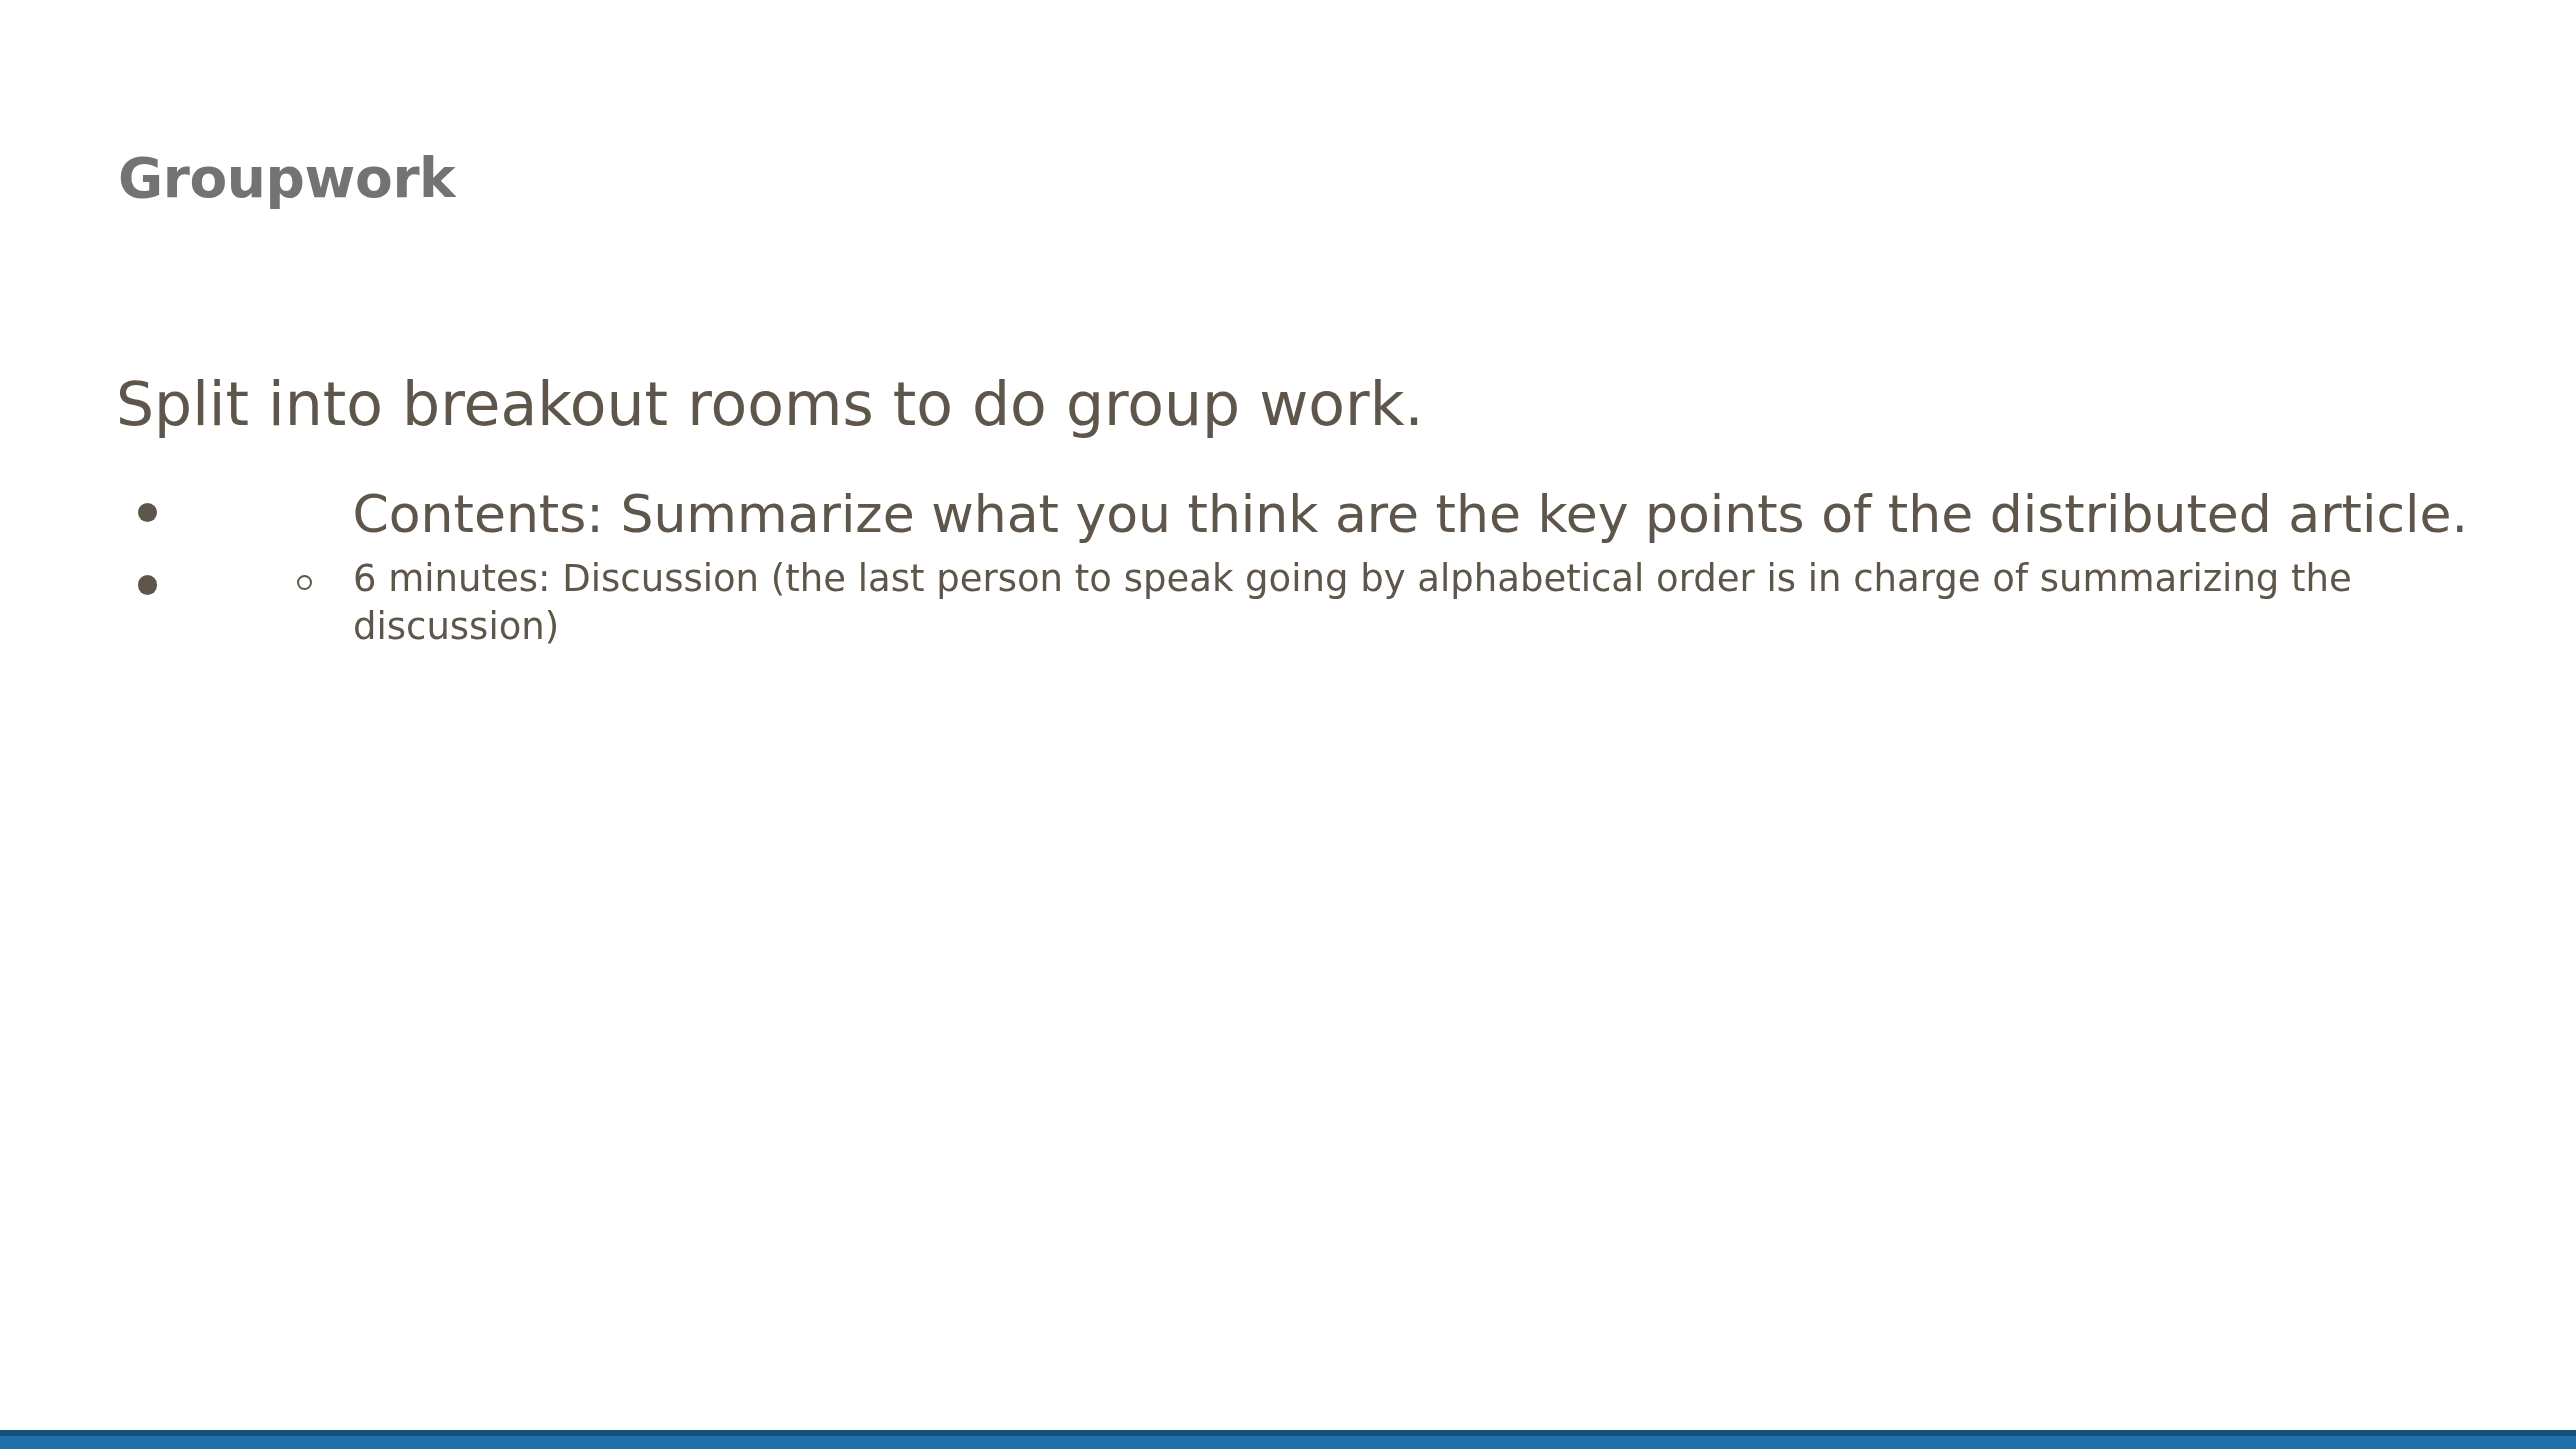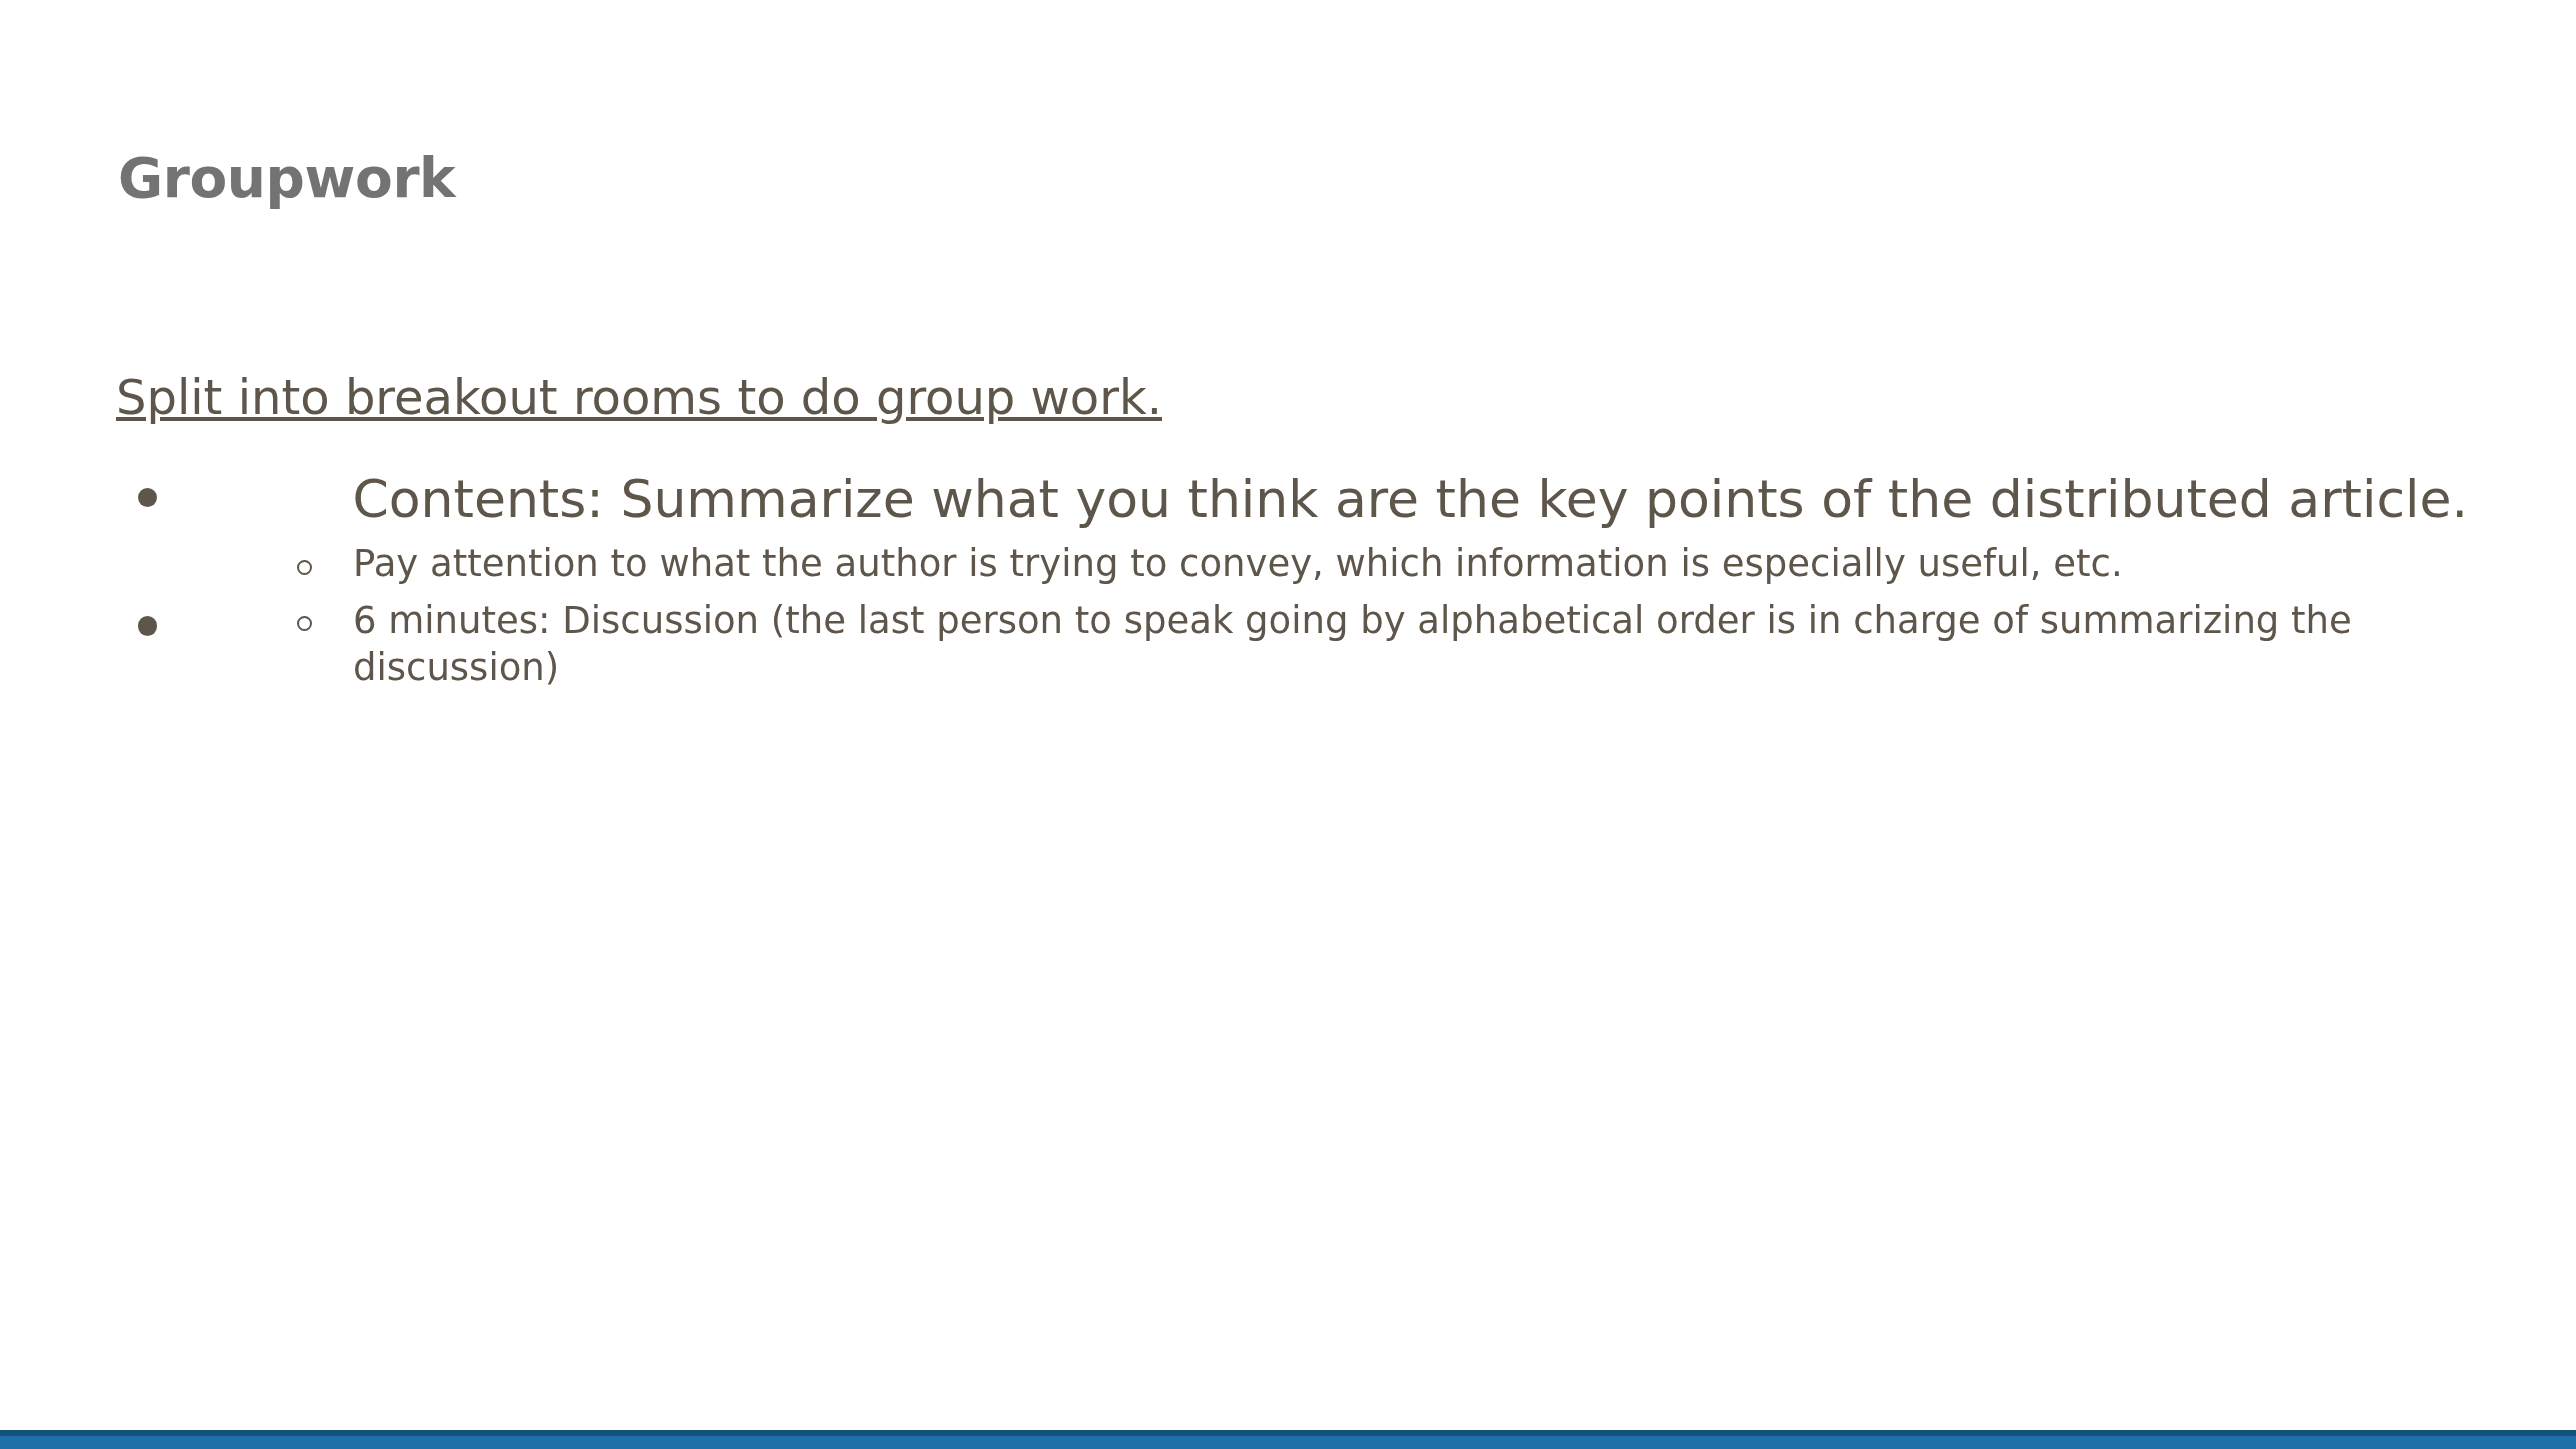--- a/index.html
+++ b/index.html
@@ -30,25 +30,24 @@
     line-height: 1.05;
     white-space: nowrap;
   }
   .body-area {
     position: absolute;
     left: 116px;
     top: 367px;
     width: 2352px;
   }
   .lead-text {
-    font-size: 48px;
+    font-size: 60px;
     color: #5E564A;
     line-height: 1.25;
     margin: 0 0 41px 0;
-    text-decoration: underline;
   }
   ul.level1 {
     list-style: none;
     margin: 0;
     padding: 0;
   }
   ul.level1 > li.l1-item {
     position: relative;
     padding-left: 131px;
     margin-bottom: 1.8px;
@@ -122,26 +121,20 @@
 
   <div class="body-area">
 
     <p class="lead-text">Split into breakout rooms to do group work.</p>
 
     <ul class="level1">
 
       <li class="l1-item">
         <span class="l1-bullet"></span>
         <span class="l1-text">Contents: Summarize what you think are the key points of the distributed article.</span>
-        <ul class="level2">
-          <li class="l2-item">
-            <span class="l2-bullet"></span>
-            <span class="l2-text">Pay attention to what the author is trying to convey, which information is especially useful, etc.</span>
-          </li>
-        </ul>
       </li>
 
       <li class="l1-item">
         <span class="l1-bullet"></span>
         <ul class="level2">
           <li class="l2-item">
             <span class="l2-bullet"></span>
             <span class="l2-text">6 minutes: Discussion (the last person to speak going by alphabetical order is in charge of summarizing the discussion)</span>
           </li>
         </ul>

